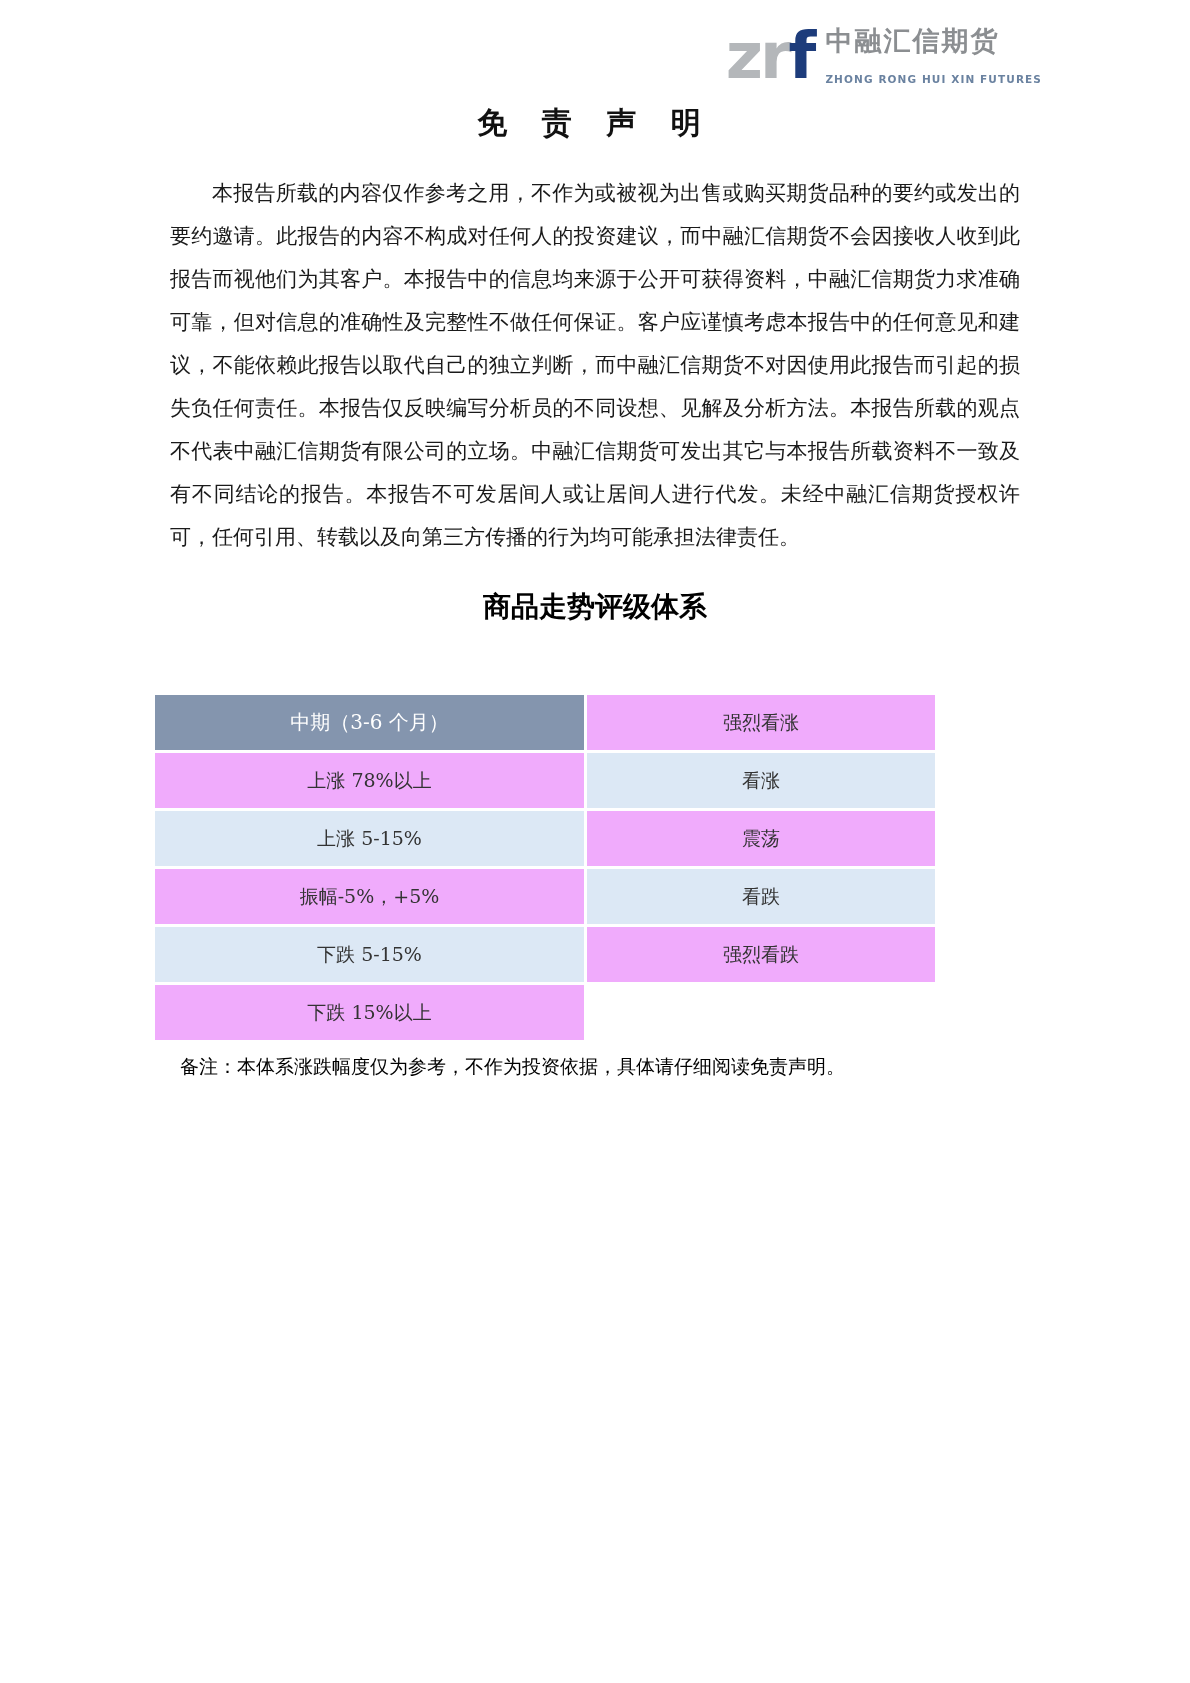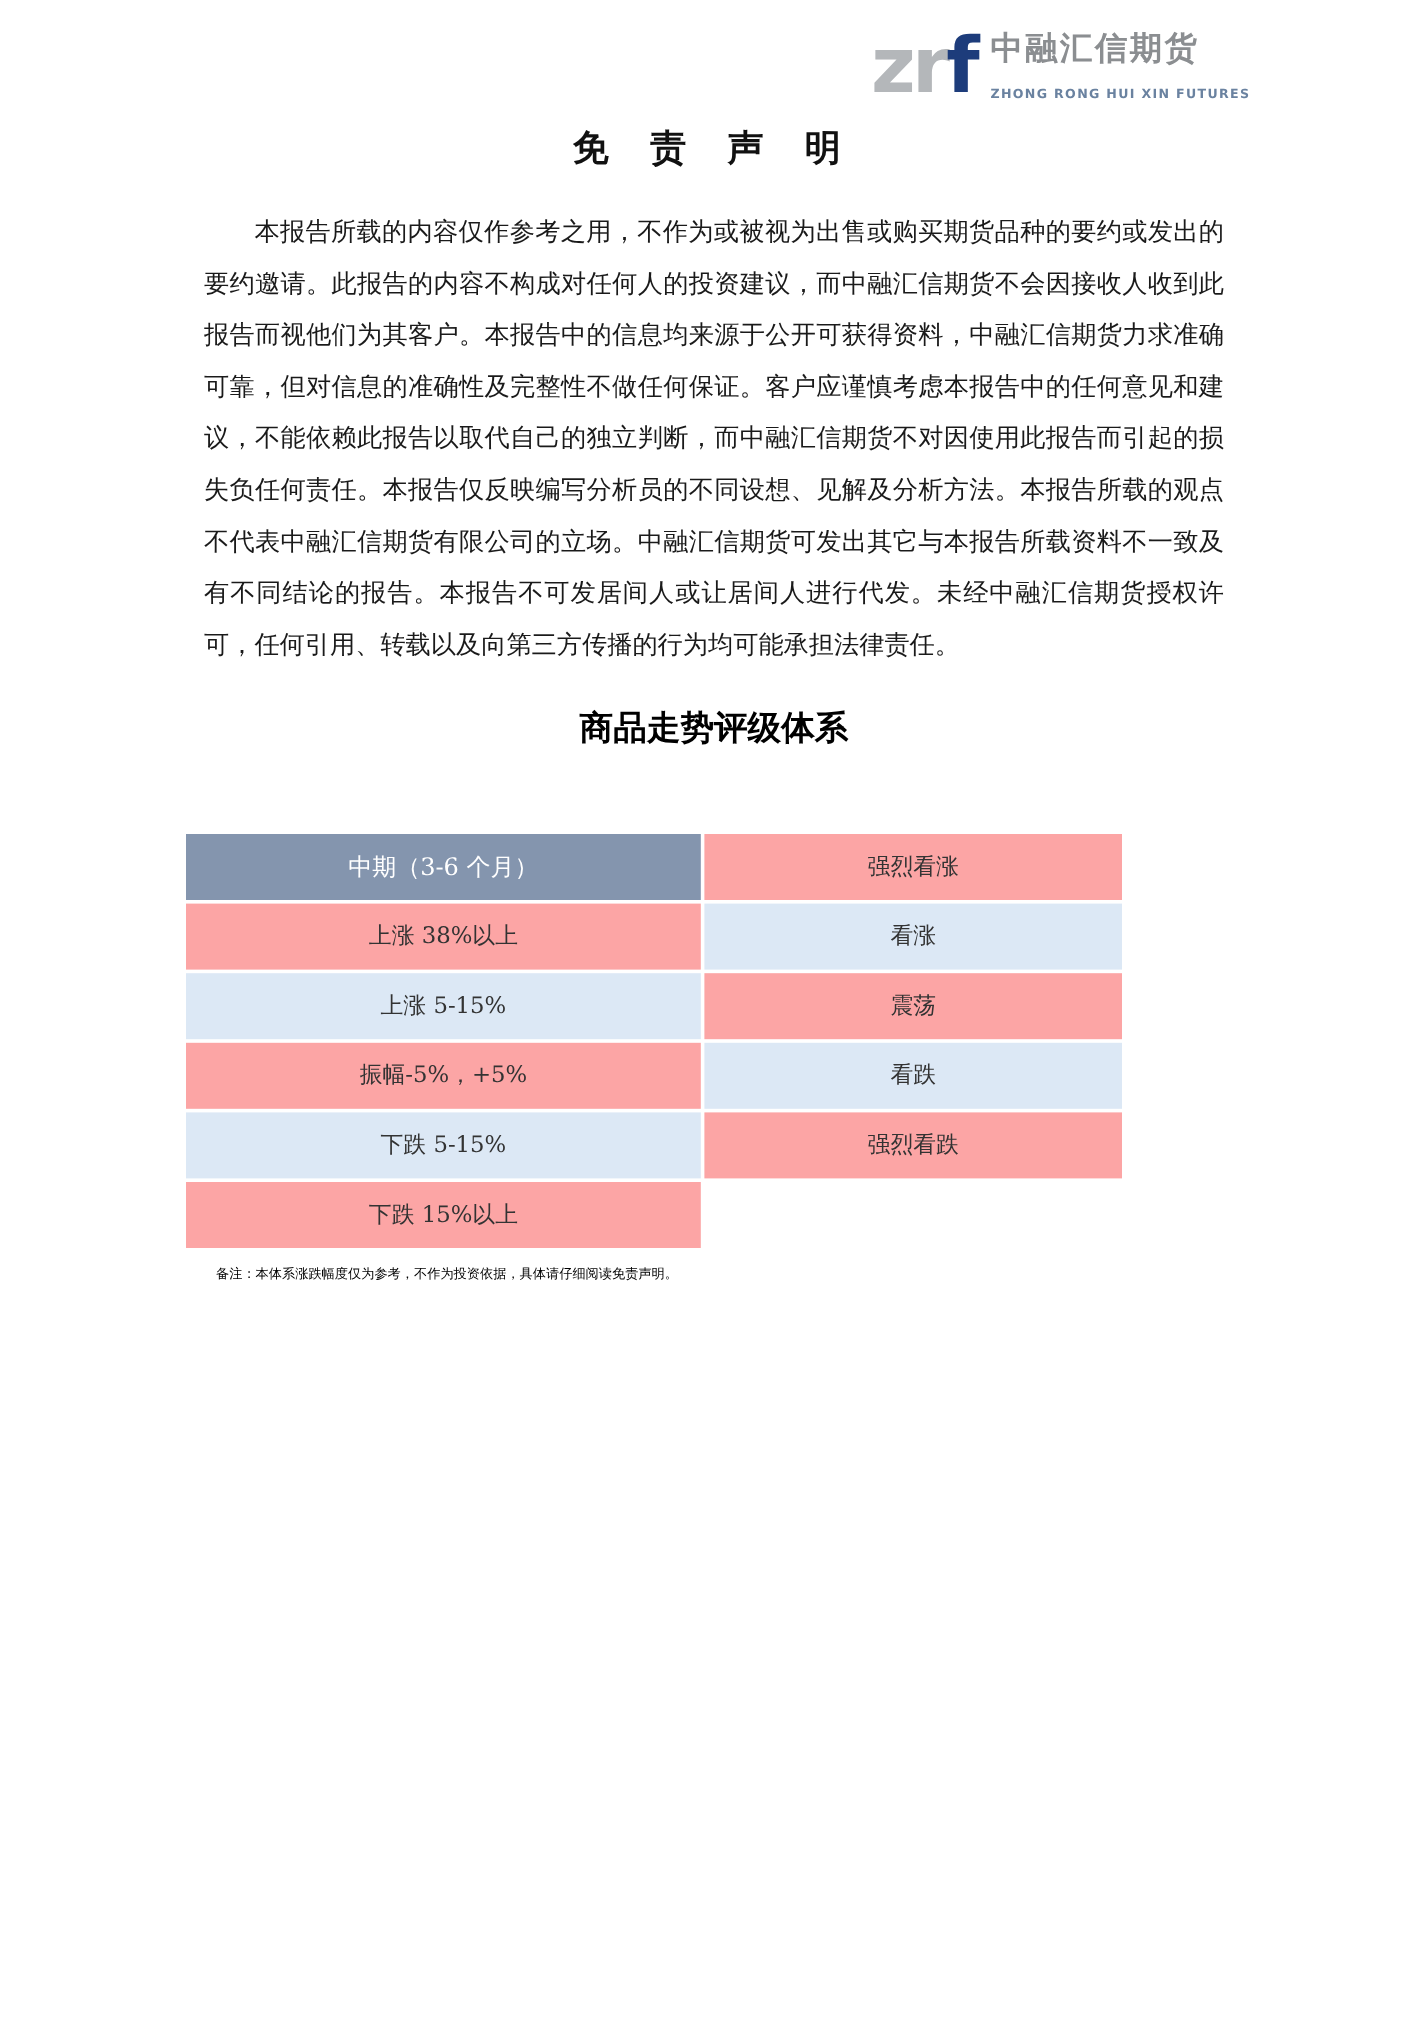--- a/index.html
+++ b/index.html
@@ -70,27 +70,27 @@
   }
   .rating-table .th{
     background:#8495ae;color:#ffffff;
     height:55px;line-height:55px;text-align:center;
     font-size:20px;
   }
   .rating-table .td{
     height:55px;line-height:55px;text-align:center;
     color:#333333;
   }
-  .rating-table .row-gray{background:#fca5a5;}
+  .rating-table .row-gray{background:#f0abfc;}
   .rating-table .row-blue{background:#dce8f5;}
 
   .table-note{
     position:absolute;top:1054px;left:180px;
     margin:0;
-    font-size:11px;color:#000;text-align:right;
+    font-size:19px;color:#000;text-align:right;
   }
 
   
   .page-footer{
     position:absolute;top:1614px;left:171px;
     font-size:24px;color:#73808e;letter-spacing:1px;
   }
 </style>
 </head>
 <body>
@@ -110,21 +110,21 @@
   <h1 class="main-title">免 责 声 明</h1>
 
   <p class="body-text">本报告所载的内容仅作参考之用，不作为或被视为出售或购买期货品种的要约或发出的要约邀请。此报告的内容不构成对任何人的投资建议，而中融汇信期货不会因接收人收到此报告而视他们为其客户。本报告中的信息均来源于公开可获得资料，中融汇信期货力求准确可靠，但对信息的准确性及完整性不做任何保证。客户应谨慎考虑本报告中的任何意见和建议，不能依赖此报告以取代自己的独立判断，而中融汇信期货不对因使用此报告而引起的损失负任何责任。本报告仅反映编写分析员的不同设想、见解及分析方法。本报告所载的观点不代表中融汇信期货有限公司的立场。中融汇信期货可发出其它与本报告所载资料不一致及有不同结论的报告。本报告不可发居间人或让居间人进行代发。未经中融汇信期货授权许可，任何引用、转载以及向第三方传播的行为均可能承担法律责任。</p>
 
   <h2 class="section-title">商品走势评级体系</h2>
 
   <div class="rating-table">
     <div class="th">中期（3-6 个月）</div>
 
     <div class="td row-gray">强烈看涨</div>
-    <div class="td row-gray">上涨 38%以上</div>
+    <div class="td row-gray">上涨 78%以上</div>
 
     <div class="td row-blue">看涨</div>
     <div class="td row-blue">上涨 5-15%</div>
 
     <div class="td row-gray">震荡</div>
     <div class="td row-gray">振幅-5%，+5%</div>
 
     <div class="td row-blue">看跌</div>
     <div class="td row-blue">下跌 5-15%</div>
 

